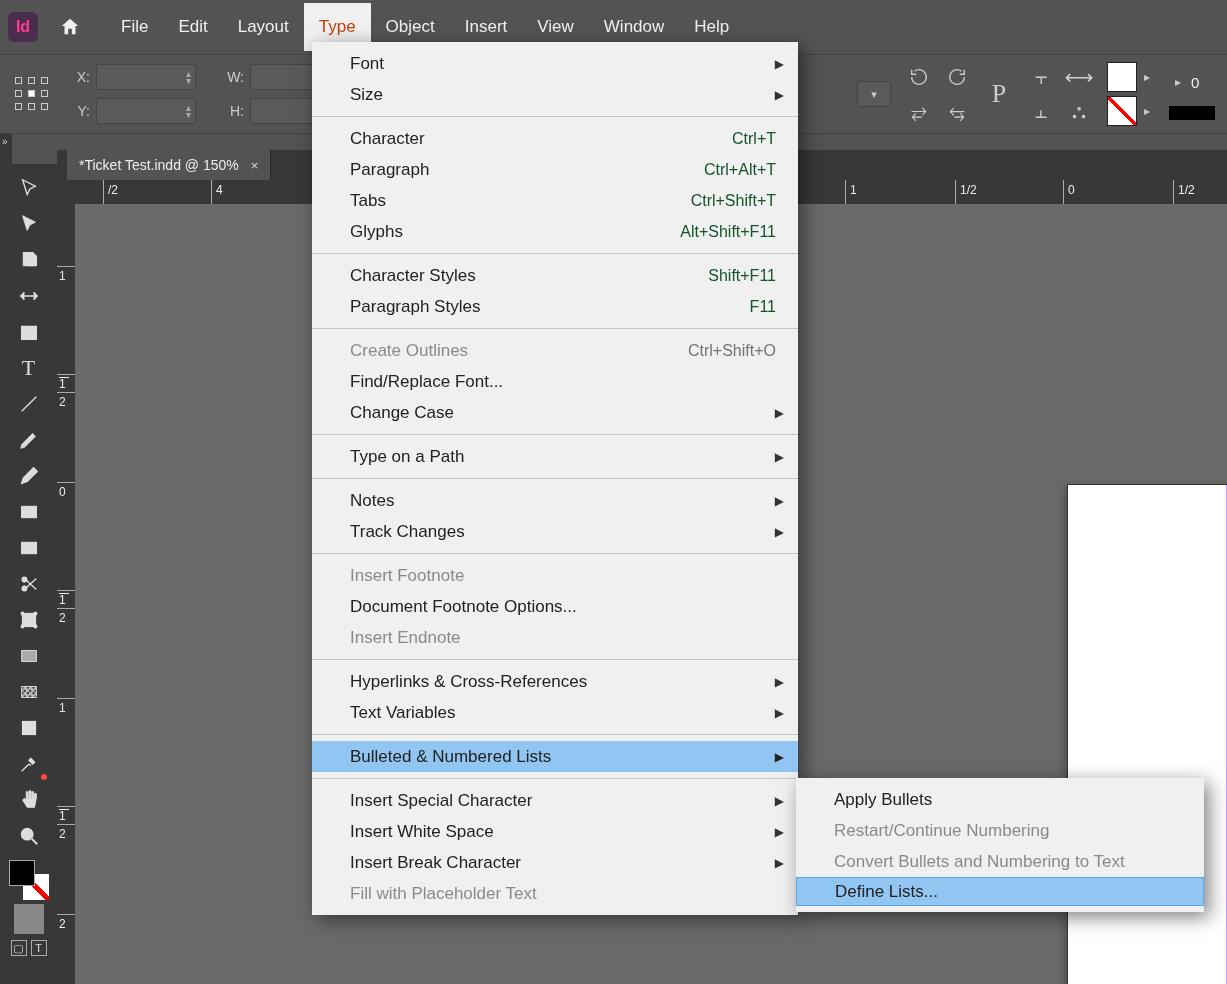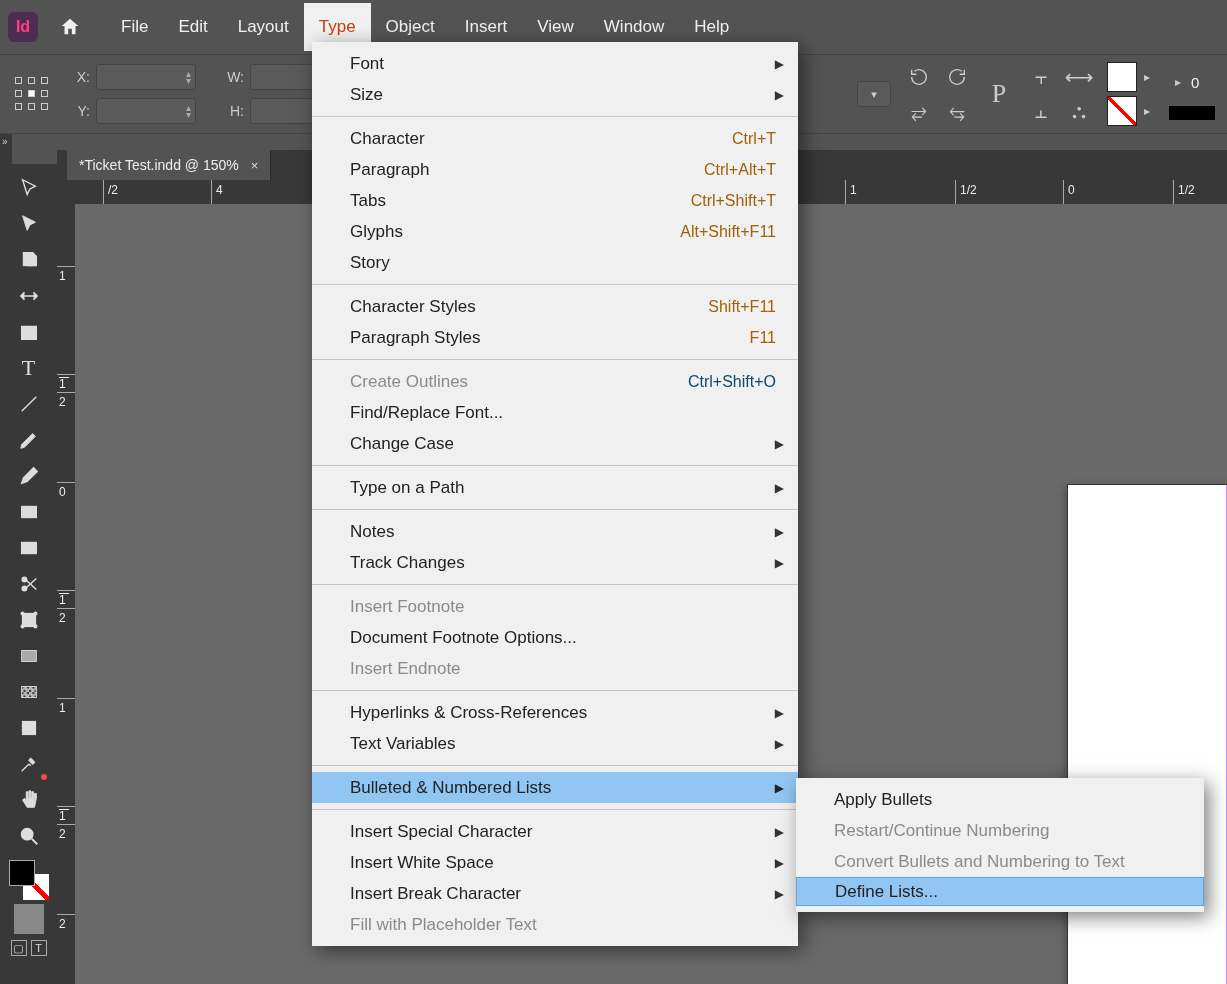--- a/index.html
+++ b/index.html
@@ -61,22 +61,22 @@
   .canvas-viewport { position:absolute; left:18px; right:0; top:54px; bottom:0; background:#6a6a6a; overflow:hidden;}
   .page { position:absolute; background:#fff; border:1px solid #333; width:240px; height:540px; right:-80px; top:280px; box-shadow:0 4px 10px rgba(0,0,0,0.4);}
   .page .margin-box { position:absolute; right:0; top:0; bottom:0; width:80px; background:#bfbfbf; border-left:1px solid #d08fff; border-top:1px solid #d08fff;}
   .page .margin-box::before{content:"";position:absolute;top:0;left:-160px;right:80px;height:1px;}
 
   .dropdown { position: absolute; top: 42px; left: 312px; width: 486px; background: #f0f0f0; color:#222; box-shadow: 5px 5px 18px rgba(0,0,0,0.5); font-size: 17px; padding:6px 0;}
   .dropdown .item { height: 31px; display:flex; align-items:center; justify-content:space-between; padding: 0 22px 0 38px; position:relative;}
   .dropdown .item.highlight { background: #92c6f2; }
   .dropdown .item.disabled { color: #8a8a8a; }
   .dropdown .sep { height:1px; background:#c4c4c4; margin:6px 0;}
-  .dropdown .item .shortcut { color:#a16207; font-size:16px;}
-  .dropdown .item.disabled .shortcut { color:#0c4a6e; }
+  .dropdown .item .shortcut { color:#14532d; font-size:16px;}
+  .dropdown .item.disabled .shortcut { color:#737373; }
   .dropdown .item .arrow { position:absolute; right:14px; font-size:12px; color:#333;}
   .dropdown .item.highlight .arrow{color:#222;}
 
   .submenu { position:absolute; top:778px; left:796px; width:408px; background:#f0f0f0; color:#222; box-shadow:5px 5px 18px rgba(0,0,0,0.5); font-size:17px; padding:6px 0;}
   .submenu .item { height: 31px; display:flex; align-items:center; padding: 0 38px; }
   .submenu .item.highlight { background:#92c6f2; border:1px solid #5da5e0; height:29px;}
   .submenu .item.disabled { color:#8a8a8a; }
 </style>
 </head>
 <body>
@@ -402,23 +402,20 @@
       <span class="shortcut">Ctrl+Alt+T</span>
     </div>
     <div class="item">
       <span>Tabs</span>
       <span class="shortcut">Ctrl+Shift+T</span>
     </div>
     <div class="item">
       <span>Glyphs</span>
       <span class="shortcut">Alt+Shift+F11</span>
     </div>
-    <div class="item">
-      <span>Story</span>
-    </div>
     <div class="sep"></div>
     <div class="item">
       <span>Character Styles</span>
       <span class="shortcut">Shift+F11</span>
     </div>
     <div class="item">
       <span>Paragraph Styles</span>
       <span class="shortcut">F11</span>
     </div>
     <div class="sep"></div>

